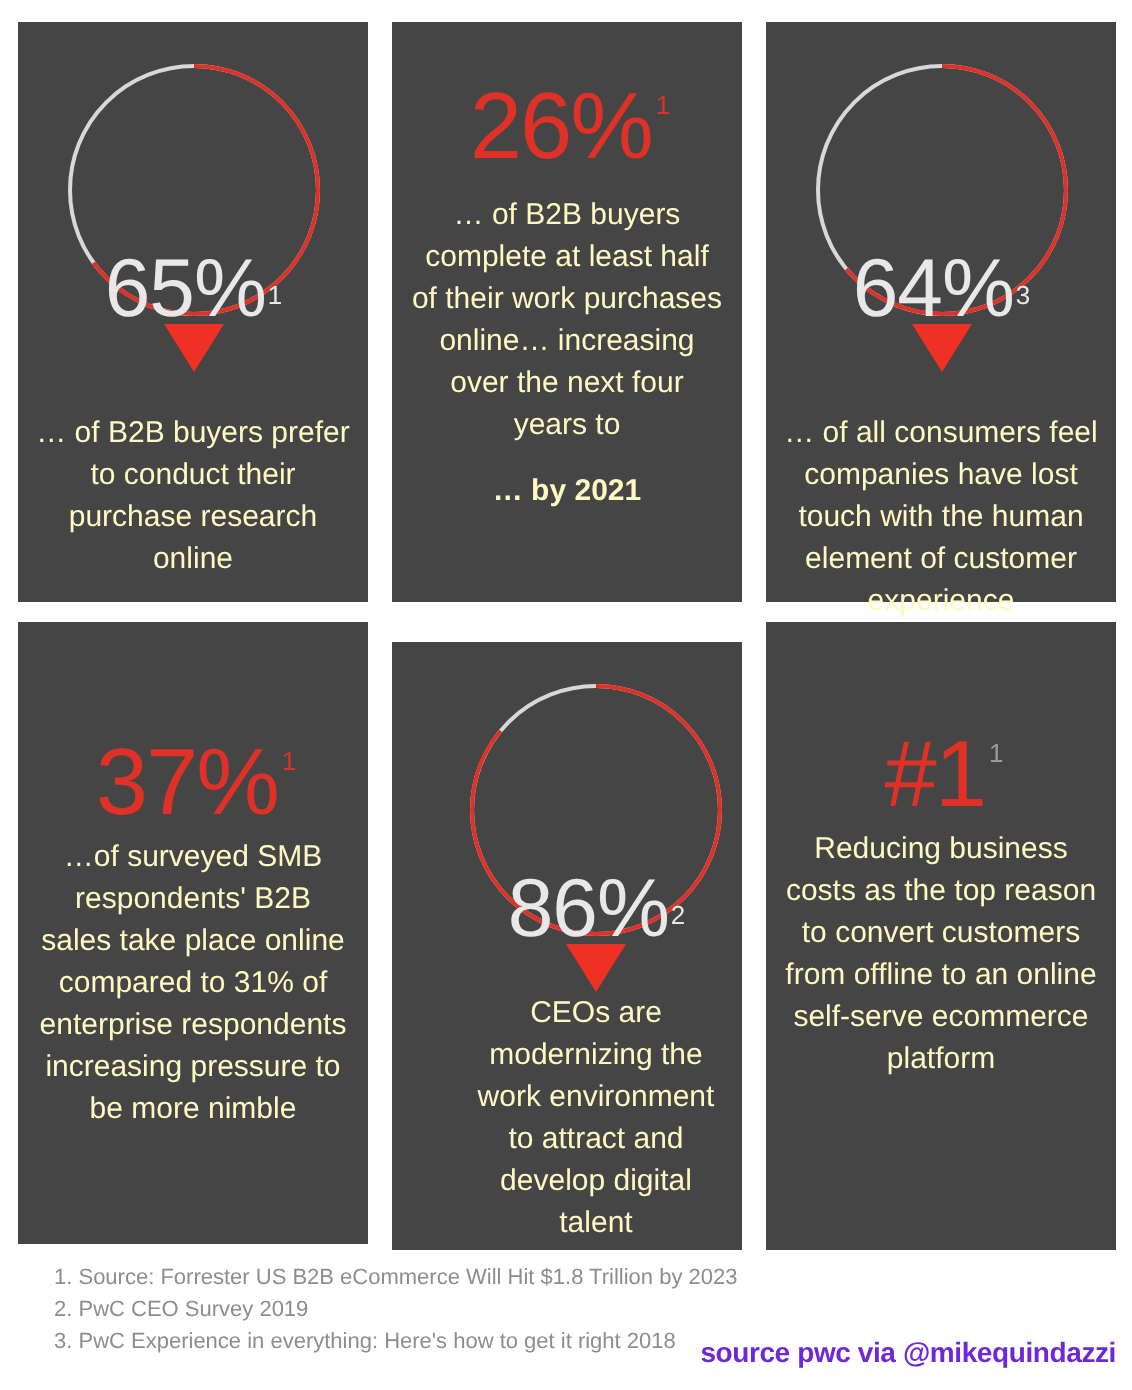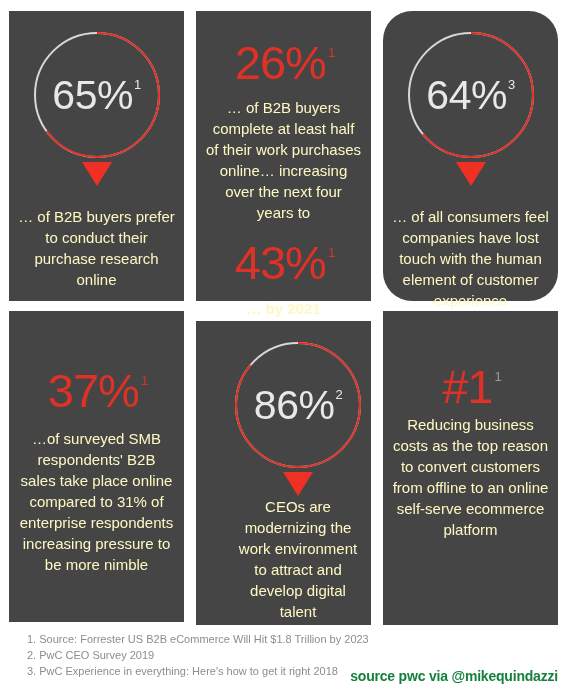--- a/index.html
+++ b/index.html
@@ -28,21 +28,21 @@
     position: absolute;
     background: #454545;
     box-sizing: border-box;
     display: flex;
     flex-direction: column;
     align-items: center;
   }
   
   .card-1 { left: 9px;   top: 11px;  width: 175px; height: 290px; }
   .card-2 { left: 196px; top: 11px;  width: 175px; height: 290px; }
-  .card-3 { left: 383px; top: 11px;  width: 175px; height: 290px; border-radius: 29px; }
+  .card-3 { left: 383px; top: 11px;  width: 175px; height: 290px; }
   
   .card-4 { left: 9px;   top: 311px; width: 175px; height: 311px; }
   .card-5 { left: 196px; top: 321px; width: 175px; height: 304px; padding-left: 29px; }
   .card-6 { left: 383px; top: 311px; width: 175px; height: 314px; }
 
   
   .gauge-wrap {
     position: relative;
     width: 140px;
     height: 140px;
@@ -55,21 +55,21 @@
     width: 140px;
     height: 140px;
     display: block;
   }
   .gauge-value {
     position: absolute;
     left: 0; top: 0;
     width: 140px;
     height: 140px;
     display: flex;
-    align-items: center;
+    align-items: flex-end;
     justify-content: center;
     color: #e8e8e8;
     font-size: 41px;
     font-weight: 300;
     letter-spacing: -0.5px;
     line-height: 1;
   }
   .gauge-value .sup {
     font-size: 13px;
     vertical-align: super;
@@ -116,42 +116,42 @@
   }
 
   
   .card-1 .copy { margin-top: 20px; }
   .card-2 .stat-top { margin-top: 28px; }
   .card-2 .copy { margin-top: 11px; }
   .card-2 .stat-bottom { margin-top: 16px; }
   .card-2 .copy-tail { margin-top: 12px; font-weight: bold; }
   .card-3 .copy { margin-top: 20px; }
   .card-4 .big-stat { margin-top: 56px; }
-  .card-4 .copy { margin-top: 14px; }
+  .card-4 .copy { margin-top: 4px; }
   .card-5 .copy { }
   .card-6 .big-stat { margin-top: 52px; }
   .card-6 .copy { margin-top: 4px; }
 
   
   .footnotes {
     position: absolute;
     left: 27px;
     top: 631px;
     width: 400px;
     color: #8d8d8d;
     font-size: 11px;
     line-height: 16px;
   }
   .footnote-line { white-space: nowrap; }
 
   .source-credit {
     position: absolute;
     right: 8px;
     top: 668px;
-    color: #15803d;
+    color: #6d28d9;
     font-size: 14px;
     font-weight: bold;
     letter-spacing: -0.2px;
   }
 </style>
 </head>
 <body>
 
 <div class="infographic">
 
@@ -168,23 +168,20 @@
     </div>
     <div class="pointer"></div>
     <div class="copy">… of B2B buyers prefer to conduct their purchase research online</div>
   </div>
 
   <div class="card card-2">
     <div class="big-stat stat-top">
       <span>26%</span><span class="sup">1</span>
     </div>
     <div class="copy">… of B2B buyers complete at least half of their work purchases online… increasing over the next four years to</div>
-    <div class="big-stat stat-bottom">
-      <span>43%</span><span class="sup">1</span>
-    </div>
     <div class="copy copy-tail">… by 2021</div>
   </div>
 
   <div class="card card-3">
     <div class="gauge-wrap">
       <svg viewBox="0 0 140 140">
         <circle cx="70" cy="70" r="62" fill="none" stroke="#d8d8d8" stroke-width="2"></circle>
         <circle cx="70" cy="70" r="62" fill="none" stroke="#e03127" stroke-width="2" stroke-dasharray="249.3 140.3" stroke-dashoffset="0" transform="rotate(-90 70 70)"></circle>
       </svg>
       <div class="gauge-value">

